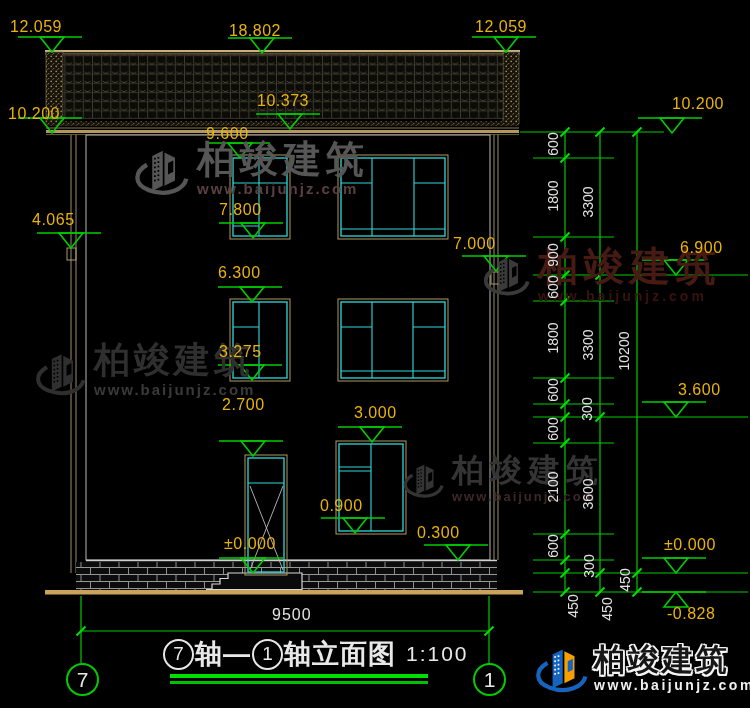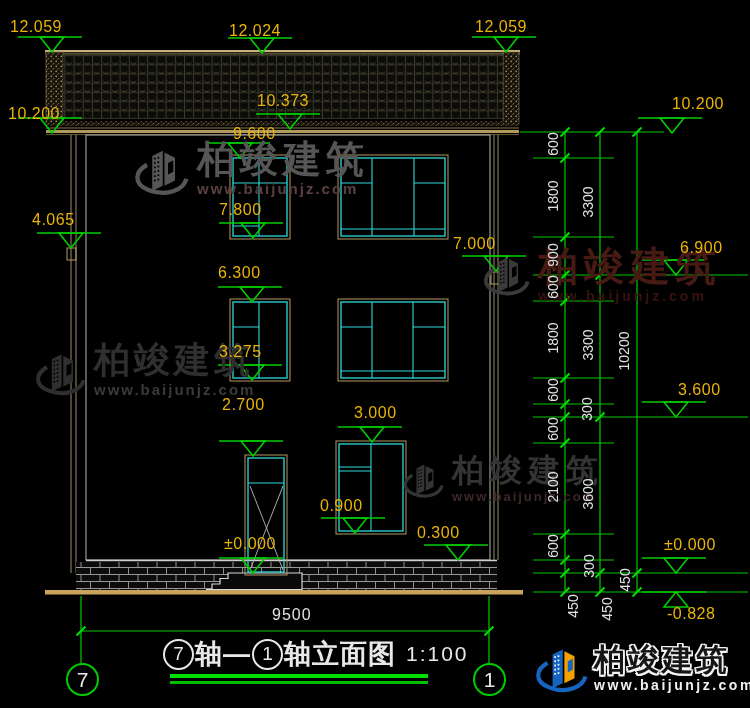--- a/index.html
+++ b/index.html
@@ -304,26 +304,26 @@
     <svg width="42" height="50">
         <use href="#wmlogo"></use>
       </svg>
     <div class="txt">
       <span class="nm">柏竣建筑</span>
       <span class="ur">www.baijunjz.com</span>
     </div>
   </div>
 
   <span class="ev" style="left:10px;top:18px">12.059</span>
-  <span class="ev" style="left:229px;top:22px">12.024</span>
+  <span class="ev" style="left:229px;top:22px">18.802</span>
   <span class="ev" style="left:475px;top:18px">12.059</span>
   <span class="ev" style="left:8px;top:105px">10.200</span>
   <span class="ev" style="left:257px;top:92px">10.373</span>
   <span class="ev" style="left:672px;top:95px">10.200</span>
-  <span class="ev" style="left:233px;top:125px">9.600</span>
+  <span class="ev" style="left:206px;top:125px">9.600</span>
   <span class="ev" style="left:32px;top:211px">4.065</span>
   <span class="ev" style="left:219px;top:201px">7.800</span>
   <span class="ev" style="left:453px;top:235px">7.000</span>
   <span class="ev" style="left:680px;top:239px">6.900</span>
   <span class="ev" style="left:218px;top:264px">6.300</span>
   <span class="ev" style="left:219px;top:343px">3.275</span>
   <span class="ev" style="left:678px;top:381px">3.600</span>
   <span class="ev" style="left:354px;top:404px">3.000</span>
   <span class="ev" style="left:222px;top:396px">2.700</span>
   <span class="ev" style="left:320px;top:497px">0.900</span>

